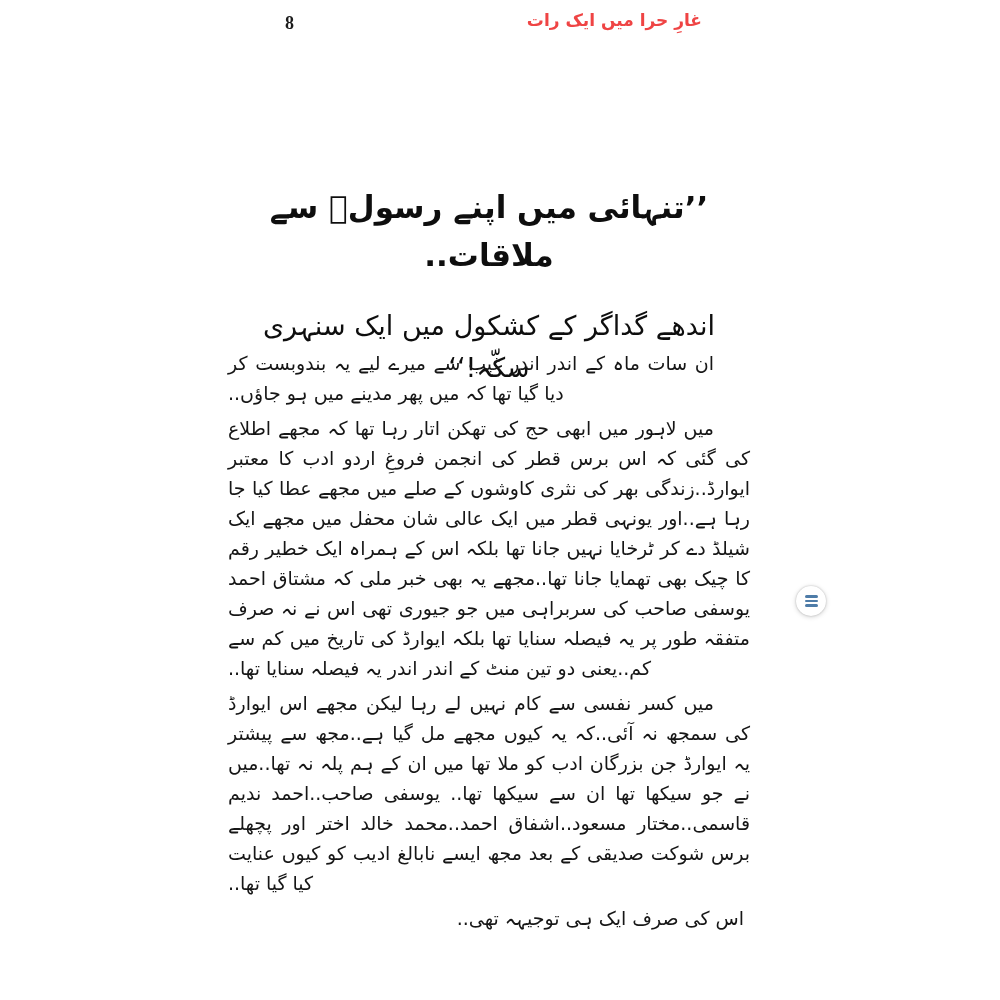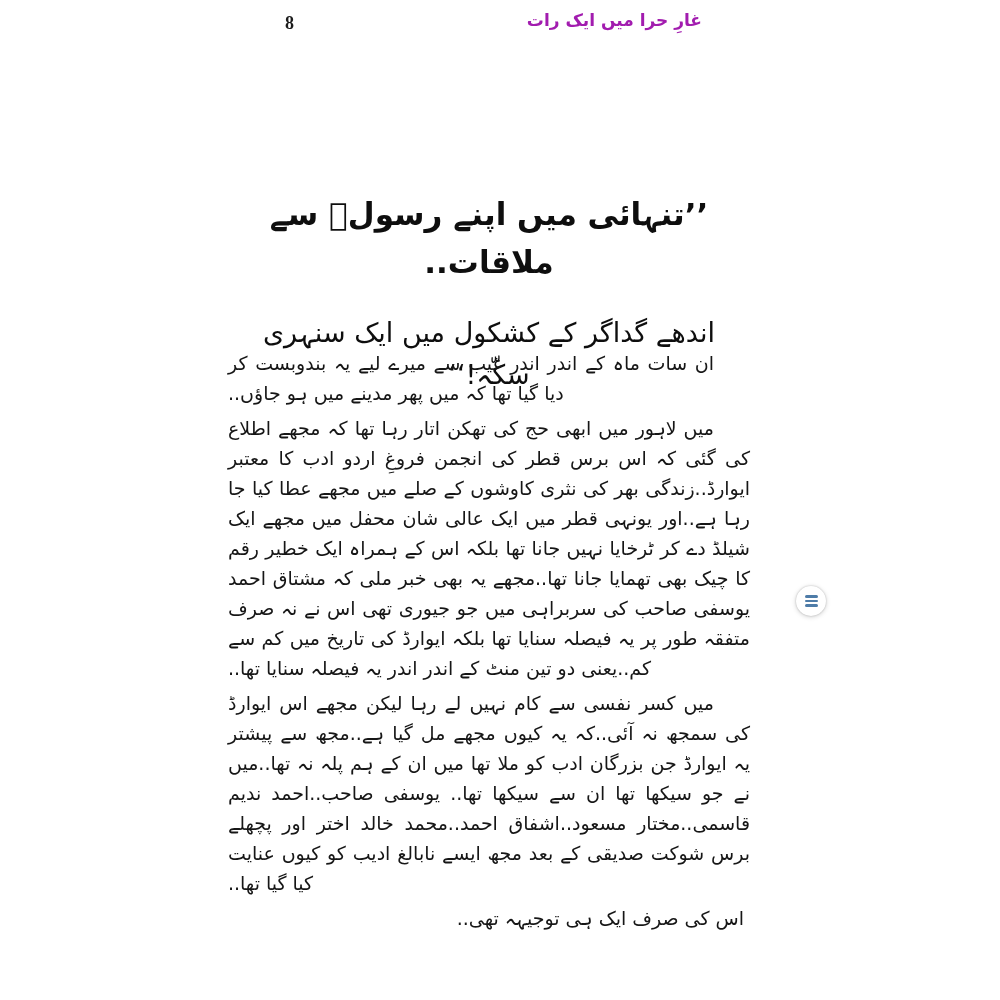--- a/index.html
+++ b/index.html
@@ -9,29 +9,29 @@
     font-family:"DejaVu Sans", sans-serif;
   }
   
   .hdr-num{
     position:absolute;left:285px;top:13px;
     font-family:"Liberation Serif","DejaVu Serif",serif;
     font-weight:700;font-size:18px;color:#1c1c1c;
   }
   .hdr-title{
     position:absolute;right:298px;top:10px;
-    direction:rtl;font-size:17px;font-weight:600;color:#a21caf;
+    direction:rtl;font-size:17px;font-weight:600;color:#ef4444;
     white-space:nowrap;
   }
   
   .heading{
     position:absolute;left:228px;top:175px;width:522px;
     direction:rtl;text-align:center;color:#0e0e0e;
   }
-  .heading .l1{font-size:31px;font-weight:700;line-height:1.55;margin:15px}
+  .heading .l1{font-size:31px;font-weight:700;line-height:1.55;margin:8px}
   .heading .l2{font-size:27px;font-weight:400;line-height:1.55;margin:26px 0 12px}
   
   .bodytext{
     position:absolute;left:228px;top:348px;width:522px;
     direction:rtl;font-size:19px;line-height:30px;color:#161616;
   }
   .bodytext p{
     margin:0 0 5px;
     text-indent:36px;
     text-align:justify;

